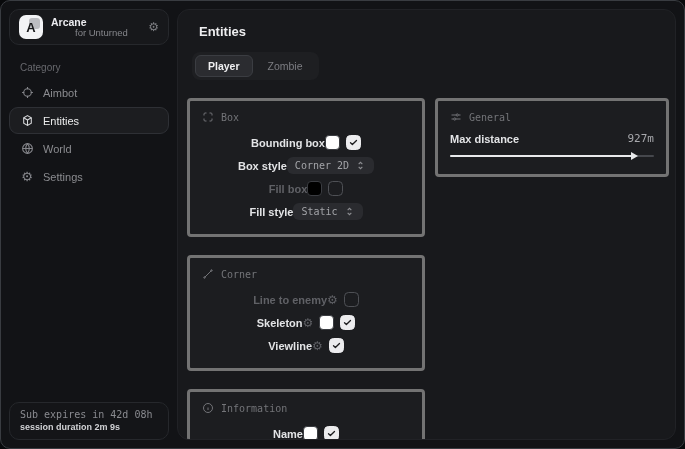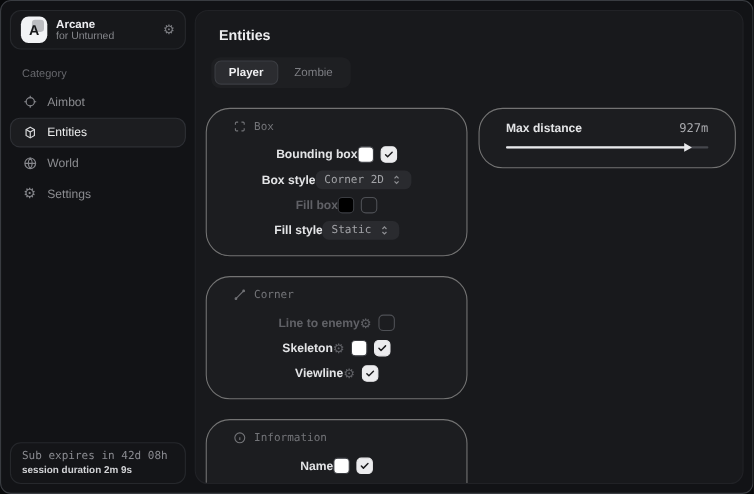--- a/index.html
+++ b/index.html
@@ -7,21 +7,21 @@
   .window { width:685px; height:449px; background:#121316; border:1px solid #393c41; border-radius:10px; overflow:hidden; display:flex; }
 
   
   .sidebar { width:176px; padding:8px; display:flex; flex-direction:column; }
   .logo-card { height:36px; flex:0 0 36px; background:#17181b; border:1px solid #26282c; border-radius:10px; display:flex; align-items:center; gap:8px; padding:0 9px; }
   .logo-box { width:24px; height:24px; background:#f2f3f5; border-radius:7px; position:relative; display:flex; align-items:center; justify-content:center; }
   .logo-box::before { content:""; position:absolute; top:3px; right:3px; width:11px; height:11px; background:#bcbdc1; border-radius:3px; }
   .logo-letter { position:relative; z-index:1; font-weight:700; font-size:13px; color:#17181a; }
   .logo-text { line-height:1.15; }
   .logo-title { font-size:10.5px; font-weight:700; color:#ececf0; }
-  .logo-sub { font-size:9.5px; color:#85868b; }
+  .logo-sub { font-size:9.5px; color:#85868b;margin-left:24px; }
   .icon-glyph { font-family:"DejaVu Sans", sans-serif; line-height:1; }
   .logo-gear { margin-left:auto; color:#7c7d82; font-size:12px; cursor:pointer; }
   .category { margin:17px 0 6px 11px; font-size:10px; color:#67686d; }
   .nav-item { height:27px; border-radius:9px; border:1px solid transparent; display:flex; align-items:center; gap:9px; padding:0 10px; color:#8b8c90; font-size:11px; margin-bottom:1px; cursor:pointer; }
   .nav-item.active { background:#1c1d20; border-color:#2e3035; color:#eceded; }
   .nav-item .nicon { width:14px; height:14px; display:flex; align-items:center; justify-content:center; color:#85868b; }
   .nav-item.active .nicon { color:#d7d8da; }
   .nav-item .nicon svg { width:13px; height:13px; }
   .nav-gear { font-size:13px; }
   .sub-card { margin-top:auto; background:#141518; border:1px solid #26282c; border-radius:10px; padding:6px 10px 7px; }
@@ -31,21 +31,21 @@
   
   .panel { flex:1; margin:8px 8px 8px 0; background:#18191c; border:1px solid #212226; border-radius:12px; padding:12px 6px 12px 9px; display:flex; flex-direction:column; overflow:hidden; }
   .page-title { font-size:13px; font-weight:700; color:#eeeef0; margin:2px 0 0 12px; }
   .tabs { margin:13px 0 0 5px; display:flex; width:fit-content; background:#1e1f22; border-radius:8px; padding:3px; gap:2px; }
   .tab { border:1px solid transparent; border-radius:6px; padding:4px 12px; font-size:10.5px; color:#7c7d82; background:transparent; font-family:inherit; cursor:pointer; }
   .tab.active { background:#2b2c30; border-color:#3b3d42; color:#f0f0f2; font-weight:600; }
 
   .columns { display:flex; gap:10px; margin-top:18px; align-items:flex-start; }
   .col-left { width:238px; flex:0 0 238px; }
   .col-right { flex:1; }
-  .card { background:#1c1d20; border:1px solid #737373; border-radius:22px; padding:10px 24px 12px; margin-bottom:18px; }
+  .card { background:#1c1d20; border:3px solid #737373; border-radius:4px; padding:10px 12px 12px; margin-bottom:18px; }
   .col-right .card { margin-bottom:0; }
   .card-head { display:flex; align-items:center; gap:7px; color:#737478; font-family:"DejaVu Sans Mono", monospace; font-size:10px; margin-bottom:9px; }
   .card-head svg { width:12px; height:12px; }
   .row { display:flex; align-items:center; justify-content:center; min-height:21px; margin-top:2px; }
   .rlabel { font-size:11px; font-weight:600; color:#e3e4e6; }
   .rlabel.dim { color:#606166; }
   .ctrl { display:flex; align-items:center; gap:6px; }
   .swatch { width:15px; height:15px; border-radius:4px; border:1px solid #3a3c41; cursor:pointer; }
   .checkbox { width:15px; height:15px; border-radius:4.5px; border:1.5px solid #4e5055; display:flex; align-items:center; justify-content:center; cursor:pointer; background:transparent; }
   .checkbox svg { width:9px; height:9px; display:none; }
@@ -253,20 +253,28 @@
                 
               </span>
             </span>
           </div>
         </section>
       </div>
 
       <div class="col-right">
 
         <section class="card">
+          <div class="card-head">
+            <svg viewBox="0 0 24 24" fill="none" stroke="currentColor" stroke-width="2">
+                <path d="M3 8h9M17 8h4M3 16h4M12 16h9"></path>
+                <circle cx="14.5" cy="8" r="2.2"></circle>
+                <circle cx="9.5" cy="16" r="2.2"></circle>
+              </svg>
+            <span>General</span>
+          </div>
           <div class="gen-row">
             <span class="rlabel">Max distance</span>
             <span class="gen-value">927m</span>
           </div>
           <div class="slider">
             <span class="track"></span>
             <span class="fill" style="width: 91%;"></span>
           </div>
         </section>
       </div>

